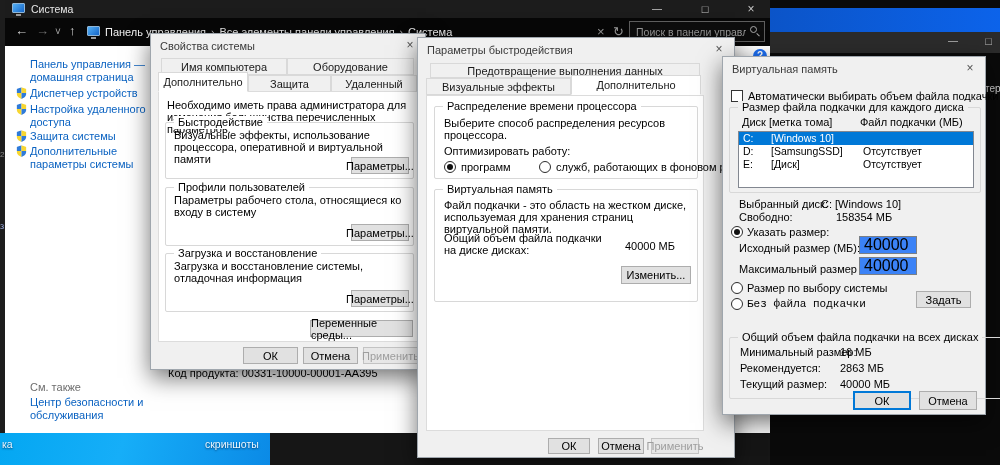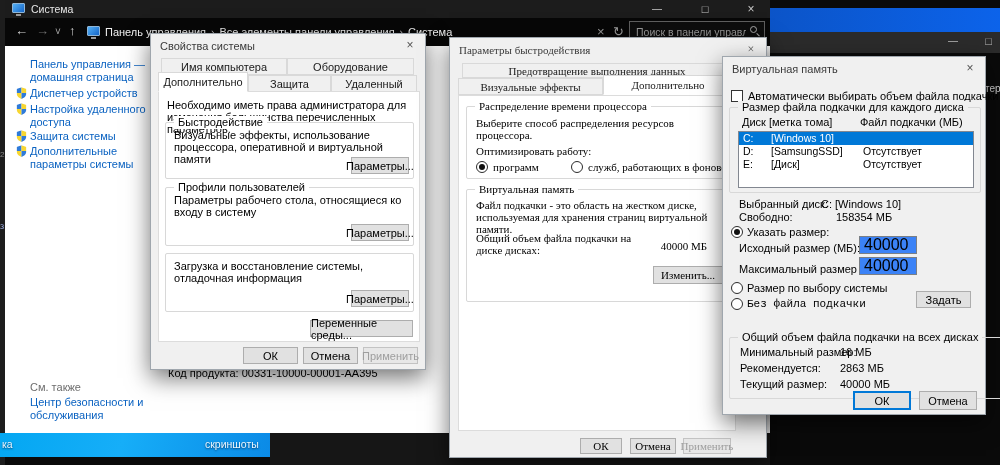--- a/index.html
+++ b/index.html
@@ -58,21 +58,21 @@
   <div class="abs" style="left:0;top:0;width:5px;height:465px;background:#1d1d1d;"></div>
   <div class="frag" style="left:0;top:150px;font-size:8px;color:#888;">2</div>
   <div class="frag" style="left:0;top:221px;font-size:9px;color:#9ad;">з</div>
   <div class="abs" style="left:770;left:770px;top:8px;width:230px;height:24px;background:linear-gradient(90deg,#0b54c8,#0c63ea);"></div>
   <div class="abs" style="left:770px;top:32px;width:230px;height:21px;background:#2b2b2b;">
     <span style="position:absolute;right:42px;top:3px;color:#bbb;font-size:10px;">—</span>
     <span style="position:absolute;right:8px;top:3px;color:#bbb;font-size:11px;">□</span>
   </div>
   <div class="frag" style="left:985px;top:83px;">тер</div>
   <div class="abs" style="left:270px;top:433px;width:500px;height:32px;background:#161616;"></div>
-  <div class="abs" style="left:0;top:433px;width:270px;height:24px;background:linear-gradient(105deg,#04a7f2 0%,#16aef8 45%,#0b8ae6 100%);">
+  <div class="abs" style="left:0;top:433px;width:270px;height:32px;background:linear-gradient(105deg,#04a7f2 0%,#16aef8 45%,#0b8ae6 100%);">
     <span class="desklabel" style="left:2px;top:5px;">ка</span>
     <span class="desklabel" style="left:205px;top:5px;">скриншоты</span>
   </div>
 
   <div id="win">
     <div id="titlebar">
       <span class="pcicon" style="left:7px;top:3px;"></span>
       <span class="lbl" style="left:26px;top:3px;color:#e6e6e6;font-size:10.5px;">Система</span>
       <span class="winctl" style="right:96px;">—</span>
       <span class="winctl" style="right:48px;font-size:11px;">□</span>
@@ -170,33 +170,34 @@
         <div class="btn" style="right:4px;bottom:4px;width:58px;height:17px;">Параметры...</div>
       </div>
 
       <div class="group" style="left:6px;top:95px;width:249px;height:59px;">
         <span class="legend lg-w">Профили пользователей</span>
         <div class="lbl wrap" style="left:8px;top:6px;width:238px;">Параметры рабочего стола, относящиеся ко входу в систему</div>
         <div class="btn" style="right:4px;bottom:4px;width:58px;height:17px;">Параметры...</div>
       </div>
 
       <div class="group" style="left:6px;top:161px;width:249px;height:59px;">
+        <span class="legend lg-w">Загрузка и восстановление</span>
         <div class="lbl wrap" style="left:8px;top:6px;width:238px;">Загрузка и восстановление системы, отладочная информация</div>
         <div class="btn" style="right:4px;bottom:4px;width:58px;height:17px;">Параметры...</div>
       </div>
 
       <div class="btn" style="right:6px;top:228px;width:103px;height:17px;">Переменные среды...</div>
     </div>
 
     <div class="btn" style="left:92px;top:313px;width:55px;height:17px;">ОК</div>
     <div class="btn" style="left:152px;top:313px;width:55px;height:17px;">Отмена</div>
     <div class="btn disabled" style="left:212px;top:313px;width:55px;height:17px;">Применить</div>
   </div>
 
-  <div class="dlg" style="left:449px;top:37px;width:318px;height:421px;z-index:20;font-family:Liberation Serif, serif;">
+  <div class="dlg" style="left:417px;top:37px;width:318px;height:421px;z-index:20;">
     <span class="dlg-title">Параметры быстродействия</span>
     <span class="dlg-close">×</span>
 
     <div class="tab" style="left:12px;top:25px;width:270px;height:15px;line-height:14px;"><span>Предотвращение выполнения данных</span></div>
     <div class="tab" style="left:8px;top:40px;width:145px;height:17px;line-height:16px;"><span>Визуальные эффекты</span></div>
     <div class="tab active" style="left:153px;top:37px;width:130px;height:20px;line-height:19px;"><span>Дополнительно</span></div>
 
     <div class="panel" style="left:8px;top:57px;width:278px;height:336px;">
       <div class="group" style="left:7px;top:10px;width:264px;height:73px;">
         <span class="legend lg-w">Распределение времени процессора</span>

